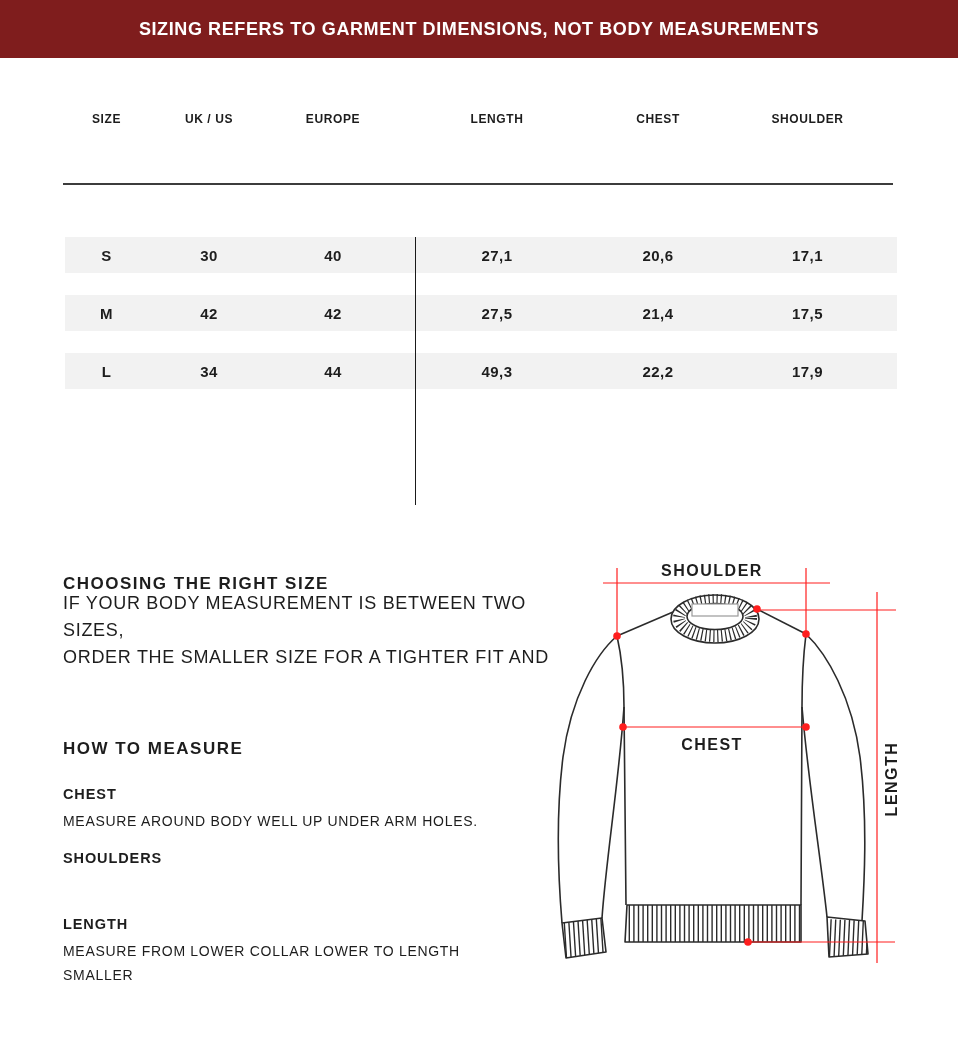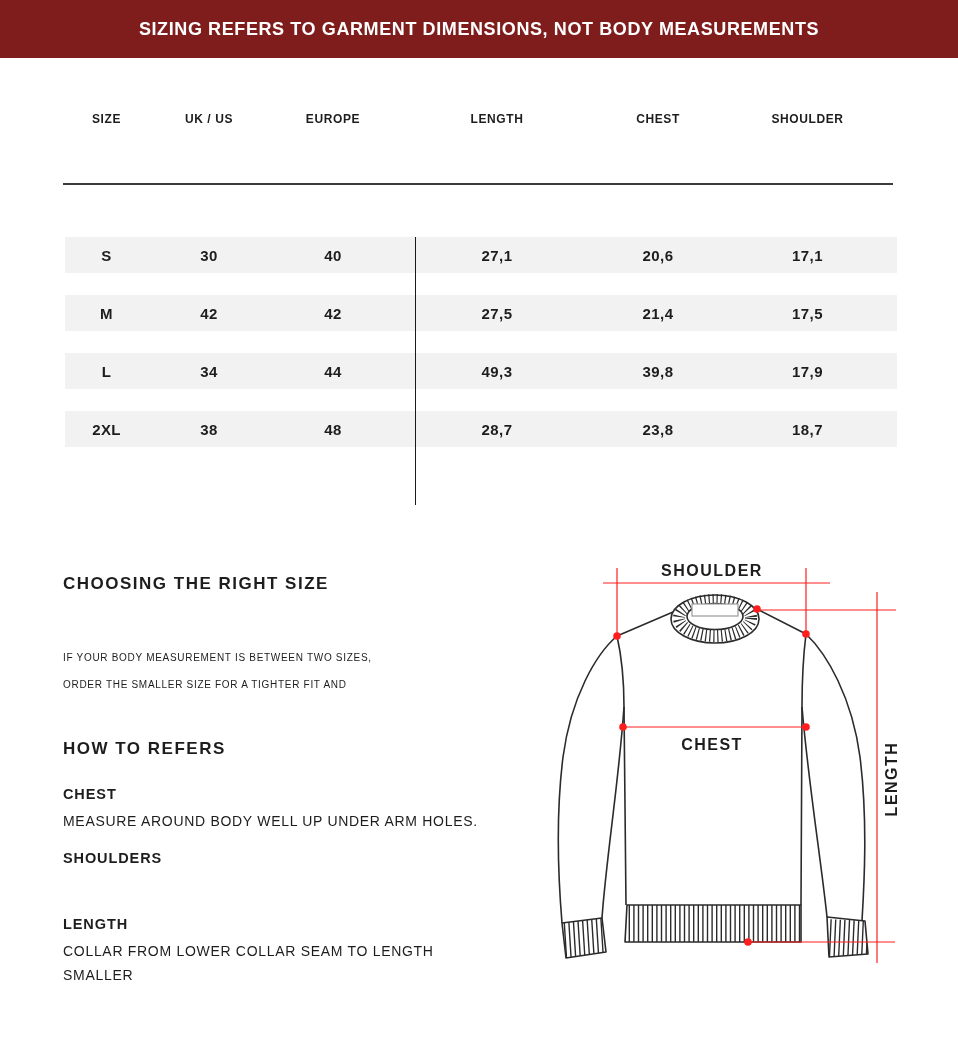--- a/index.html
+++ b/index.html
@@ -12,21 +12,21 @@
          grid-template-columns:83px 122px 126px 202px 120px 179px;
          font-weight:bold;font-size:12px;letter-spacing:.6px;}
   .thead span{text-align:center;}
   .rule{position:absolute;left:63px;top:183px;width:830px;height:2px;background:#3c3c3c;}
   .tbody{position:absolute;left:65px;top:237px;width:832px;}
   .trow{display:grid;grid-template-columns:83px 122px 126px 202px 120px 179px;height:36px;
         margin-bottom:22px;background:#f2f2f2;align-items:center;font-weight:bold;font-size:15px;}
   .trow span{text-align:center;letter-spacing:.4px;}
   .vdivider{position:absolute;left:415px;top:237px;width:1px;height:268px;background:#1a1a1a;}
   .h-heading{position:absolute;left:63px;font-size:17px;font-weight:bold;letter-spacing:1.5px;text-align:right;}
-  .para{position:absolute;left:63px;top:644px;width:520px;font-size:10px;line-height:27px;
+  .para{position:absolute;left:63px;top:590px;width:520px;font-size:18px;line-height:27px;
         letter-spacing:.7px;}
   .para span{display:block;}
   .measure-item{position:absolute;left:63px;width:520px;}
   .term{font-size:14.5px;font-weight:bold;letter-spacing:.9px;line-height:16px;}
   .desc{font-size:14px;letter-spacing:.7px;line-height:24px;margin-top:7px;}
   .desc span{display:block;}
   .diagram{position:absolute;left:540px;top:555px;width:418px;height:455px;}
   .outline{fill:none;stroke:var(--outline,#2b2b2b);stroke-width:1.6;stroke-linejoin:round;}
   .fillwhite{fill:#fff;}
   .ribline{fill:none;stroke:var(--outline,#2b2b2b);}
@@ -69,57 +69,49 @@
       <span>42</span>
       <span>27,5</span>
       <span>21,4</span>
       <span>17,5</span>
     </div>
     <div class="trow">
       <span>L</span>
       <span>34</span>
       <span>44</span>
       <span>49,3</span>
-      <span>39,8</span>
+      <span>22,2</span>
       <span>17,9</span>
-    </div>
-    <div class="trow">
-      <span>2XL</span>
-      <span>38</span>
-      <span>48</span>
-      <span>28,7</span>
-      <span>23,8</span>
-      <span>18,7</span>
     </div>
   </div>
   <div class="vdivider"></div>
 
   <div class="h-heading" style="top:574px;">CHOOSING THE RIGHT SIZE</div>
   <div class="para">
     <span>IF YOUR BODY MEASUREMENT IS BETWEEN TWO SIZES,</span>
     <span>ORDER THE SMALLER SIZE FOR A TIGHTER FIT AND</span>
   </div>
 
-  <div class="h-heading" style="top:739px;">HOW TO REFERS</div>
+  <div class="h-heading" style="top:739px;">HOW TO MEASURE</div>
 
   <div class="measure-item" style="top:786px;">
     <div class="term">CHEST</div>
     <div class="desc">
       <span>MEASURE AROUND BODY WELL UP UNDER ARM HOLES.</span>
     </div>
   </div>
 
   <div class="measure-item" style="top:850px;">
     <div class="term">SHOULDERS</div>
   </div>
 
   <div class="measure-item" style="top:916px;">
     <div class="term">LENGTH</div>
     <div class="desc">
-      <span>COLLAR FROM LOWER COLLAR SEAM TO LENGTH</span>
+      <span>MEASURE FROM LOWER COLLAR LOWER TO LENGTH</span>
       <span>SMALLER</span>
     </div>
   </div>
 
   <svg class="diagram" viewBox="0 0 418 455">
     <defs>
       <clipPath id="hemClip">
           <polygon points="87,350 261,350 261,387 85,387"></polygon>
         </clipPath>
       <clipPath id="lcuffClip">

